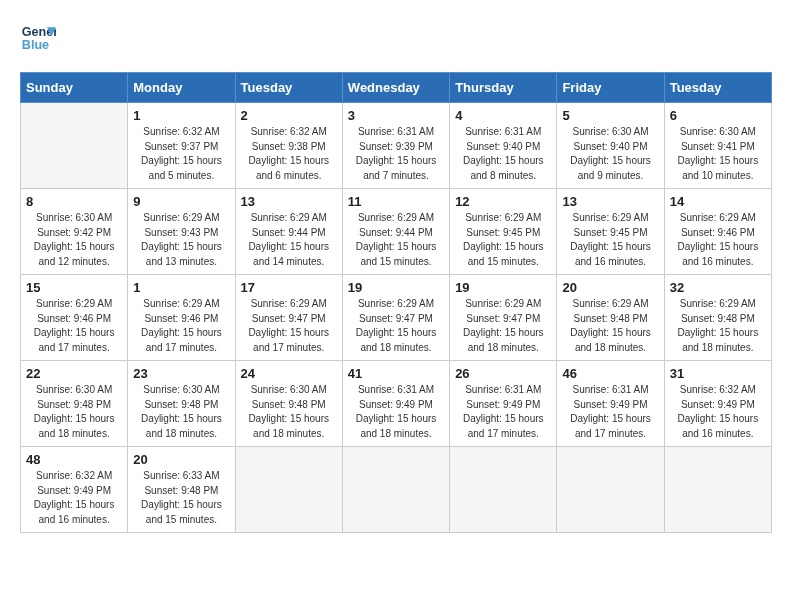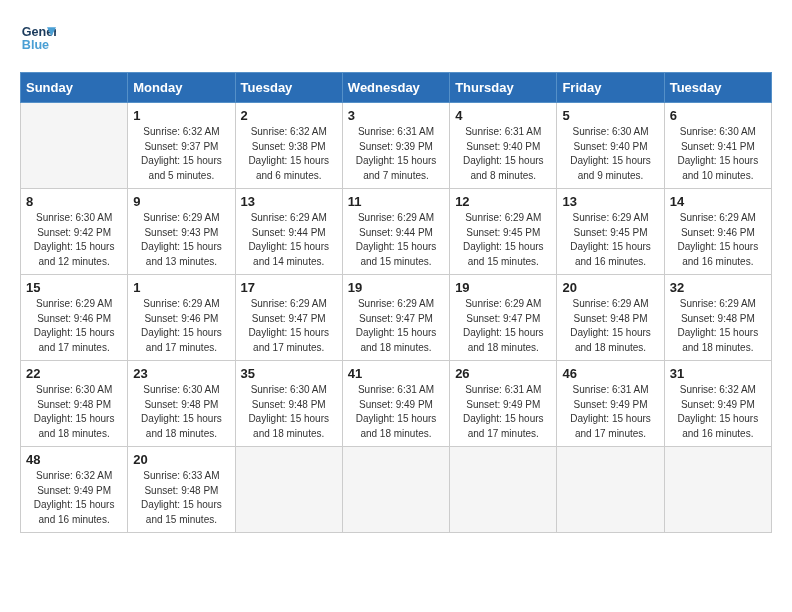--- a/index.html
+++ b/index.html
@@ -284,21 +284,21 @@
         </td>
         <td>
           <span class="day-num">23</span>
         <div class="day-info">
           Sunrise: 6:30 AM<br>
           Sunset: 9:48 PM<br>
           Daylight: 15 hours and 18 minutes.
         </div>
         </td>
         <td>
-          <span class="day-num">35</span>
+          <span class="day-num">24</span>
         <div class="day-info">
           Sunrise: 6:30 AM<br>
           Sunset: 9:48 PM<br>
           Daylight: 15 hours and 18 minutes.
         </div>
         </td>
         <td>
           <span class="day-num">41</span>
         <div class="day-info">
           Sunrise: 6:31 AM<br>

